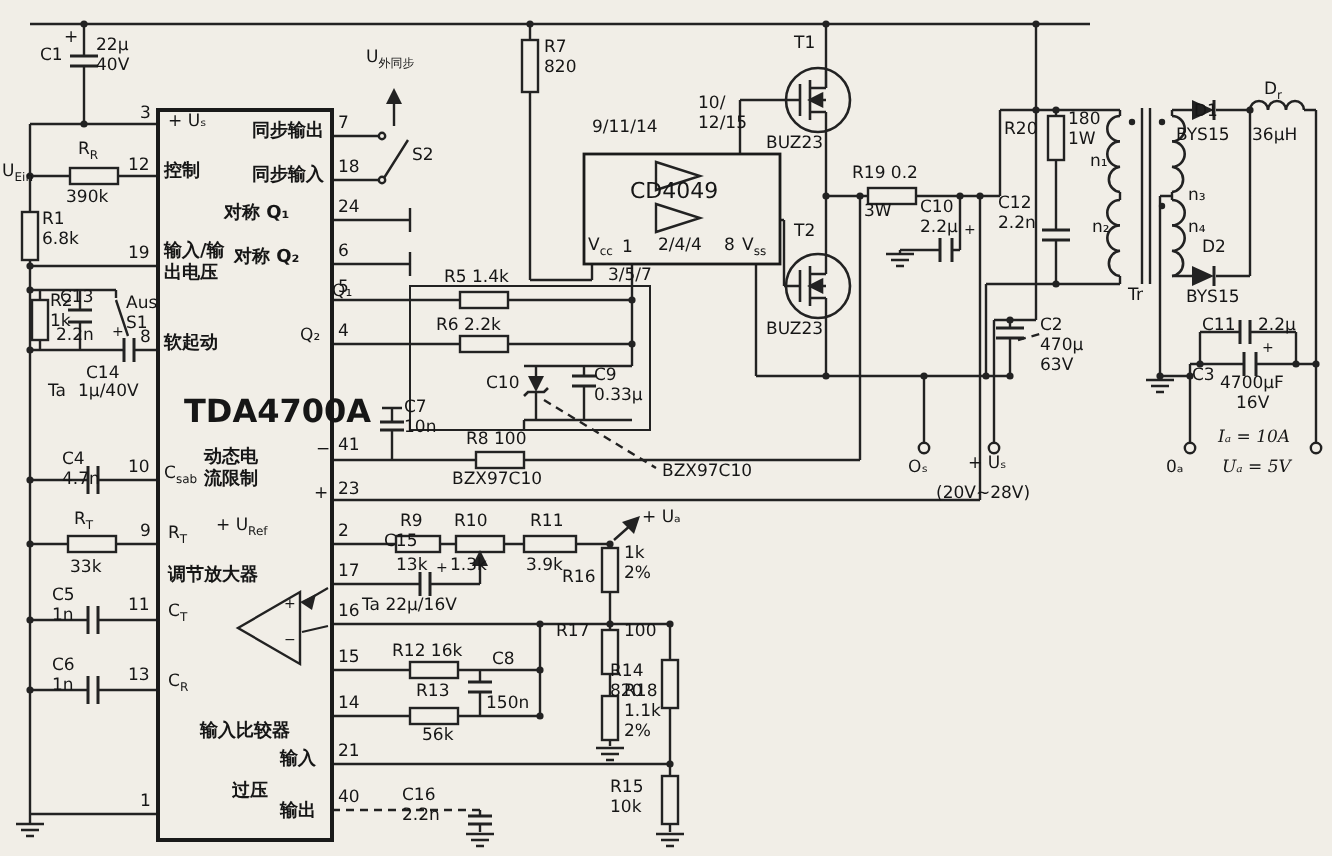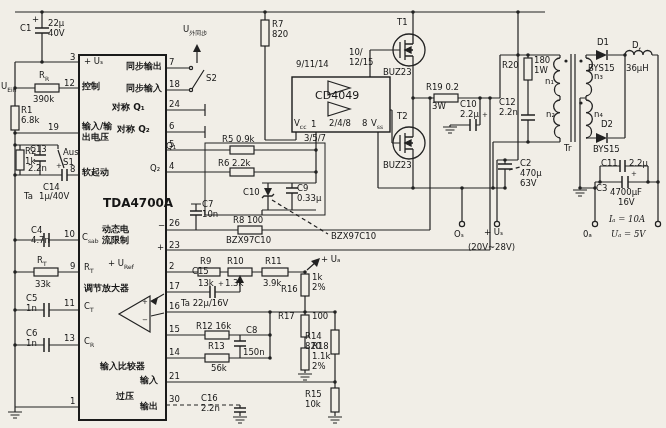--- a/index.html
+++ b/index.html
@@ -1,21 +1,21 @@
 <!DOCTYPE html>
 <html><head>
 <meta charset="utf-8">
 <style>
   html,body{margin:0;padding:0;background:#888;}
   #page{position:relative;width:666px;height:428px;background:#f1eee7;overflow:hidden;
         font-family:"DejaVu Sans",sans-serif;color:#181818;}
   #wires-svg{position:absolute;left:0;top:0;z-index:1;}
   .lb{position:absolute;z-index:2;font-size:8.5px;line-height:1.2;white-space:pre-line;color:#161616;}
   .cn{font-size:9px;font-weight:bold;letter-spacing:0;}
-  .big{font-size:12px;font-weight:bold;margin-left:11px;}
+  .big{font-size:16px;font-weight:bold;}
   .md{font-size:11px;font-weight:normal;}
   .it{font-style:italic;font-family:"DejaVu Serif",serif;}
   .s7{font-size:7px;}
   sub{font-size:6px;line-height:1;}
 </style>
 </head>
 <body>
 
 <div id="page">
 
@@ -246,42 +246,42 @@
 4.7n</div>
 <div class="lb" style="left:37px;top:255px"><span>R</span><sub>T</sub></div>
 <div class="lb" style="left:35px;top:279px">33k</div>
 <div class="lb" style="left:26px;top:293px">C5
 1n</div>
 <div class="lb" style="left:26px;top:328px">C6
 1n</div>
 
 <div class="lb" style="left:70px;top:52px">3</div>
 <div class="lb" style="left:64px;top:78px">12</div>
-<div class="lb" style="left:48px;top:122px">19</div>
+<div class="lb" style="left:64px;top:122px">19</div>
 <div class="lb" style="left:70px;top:164px">8</div>
 <div class="lb" style="left:64px;top:229px">10</div>
 <div class="lb" style="left:70px;top:261px">9</div>
 <div class="lb" style="left:64px;top:298px">11</div>
 <div class="lb" style="left:64px;top:333px">13</div>
 <div class="lb" style="left:70px;top:396px">1</div>
 <div class="lb" style="left:169px;top:57px">7</div>
 <div class="lb" style="left:169px;top:79px">18</div>
 <div class="lb" style="left:169px;top:99px">24</div>
 <div class="lb" style="left:169px;top:121px">6</div>
 <div class="lb" style="left:169px;top:139px">5</div>
 <div class="lb" style="left:169px;top:161px">4</div>
-<div class="lb" style="left:169px;top:218px">26</div>
+<div class="lb" style="left:169px;top:218px">41</div>
 <div class="lb" style="left:169px;top:240px">23</div>
 <div class="lb" style="left:169px;top:261px">2</div>
 <div class="lb" style="left:169px;top:281px">17</div>
 <div class="lb" style="left:169px;top:301px">16</div>
 <div class="lb" style="left:169px;top:324px">15</div>
 <div class="lb" style="left:169px;top:347px">14</div>
 <div class="lb" style="left:169px;top:371px">21</div>
-<div class="lb" style="left:169px;top:394px">30</div>
+<div class="lb" style="left:169px;top:394px">40</div>
 
 <div class="lb" style="left:84px;top:56px">+ Uₛ</div>
 <div class="lb cn" style="left:126px;top:61px">同步输出</div>
 <div class="lb cn" style="left:82px;top:81px">控制</div>
 <div class="lb cn" style="left:126px;top:83px">同步输入</div>
 <div class="lb cn" style="left:112px;top:102px">对称 Q₁</div>
 <div class="lb cn" style="left:82px;top:121px">输入/输
 出电压</div>
 <div class="lb cn" style="left:117px;top:124px">对称 Q₂</div>
 <div class="lb" style="left:166px;top:141px">Q₁</div>
@@ -306,25 +306,25 @@
 <div class="lb cn" style="left:140px;top:401px">输出</div>
 
 <div class="lb" style="left:272px;top:19px">R7
 820</div>
 <div class="lb" style="left:296px;top:59px">9/11/14</div>
 <div class="lb" style="left:349px;top:47px">10/
 12/15</div>
 <div class="lb md" style="left:315px;top:89px">CD4049</div>
 <div class="lb" style="left:294px;top:118px"><span>V</span><sub>cc</sub></div>
 <div class="lb" style="left:311px;top:119px">1</div>
-<div class="lb" style="left:329px;top:118px">2/4/8</div>
+<div class="lb" style="left:329px;top:118px">2/4/4</div>
 <div class="lb" style="left:304px;top:133px">3/5/7</div>
 <div class="lb" style="left:362px;top:118px">8</div>
 <div class="lb" style="left:371px;top:118px"><span>V</span><sub>ss</sub></div>
-<div class="lb" style="left:222px;top:134px">R5 0.9k</div>
+<div class="lb" style="left:222px;top:134px">R5 1.4k</div>
 <div class="lb" style="left:218px;top:158px">R6 2.2k</div>
 <div class="lb" style="left:243px;top:187px">C10</div>
 <div class="lb" style="left:297px;top:183px">C9
 0.33μ</div>
 <div class="lb" style="left:226px;top:235px">BZX97C10</div>
 <div class="lb" style="left:331px;top:231px">BZX97C10</div>
 <div class="lb" style="left:233px;top:215px">R8 100</div>
 <div class="lb" style="left:202px;top:199px">C7
 10n</div>
 <div class="lb" style="left:200px;top:256px">R9</div>
@@ -375,24 +375,24 @@
 <div class="lb" style="left:454px;top:229px">Oₛ</div>
 <div class="lb" style="left:484px;top:227px">+ Uₛ</div>
 <div class="lb" style="left:468px;top:242px">(20V~28V)</div>
 <div class="lb" style="left:502px;top:60px">R20</div>
 <div class="lb" style="left:534px;top:55px">180
 1W</div>
 <div class="lb" style="left:499px;top:97px">C12
 2.2n</div>
 <div class="lb" style="left:545px;top:76px">n₁</div>
 <div class="lb" style="left:546px;top:109px">n₂</div>
-<div class="lb" style="left:594px;top:71px">n₃</div>
+<div class="lb" style="left:594px;top:93px">n₃</div>
 <div class="lb" style="left:594px;top:109px">n₄</div>
 <div class="lb" style="left:564px;top:143px">Tr</div>
-<div class="lb" style="left:597px;top:37px">D1</div>
+<div class="lb" style="left:597px;top:51px">D1</div>
 <div class="lb" style="left:588px;top:63px">BYS15</div>
 <div class="lb" style="left:632px;top:40px"><span>D</span><sub>r</sub></div>
 <div class="lb" style="left:626px;top:63px">36μH</div>
 <div class="lb" style="left:601px;top:119px">D2</div>
 <div class="lb" style="left:593px;top:144px">BYS15</div>
 <div class="lb" style="left:601px;top:158px">C11</div>
 <div class="lb" style="left:629px;top:158px">2.2μ</div>
 <div class="lb s7" style="left:631px;top:170px">+</div>
 <div class="lb" style="left:596px;top:183px">C3</div>
 <div class="lb" style="left:610px;top:187px">4700μF</div>

